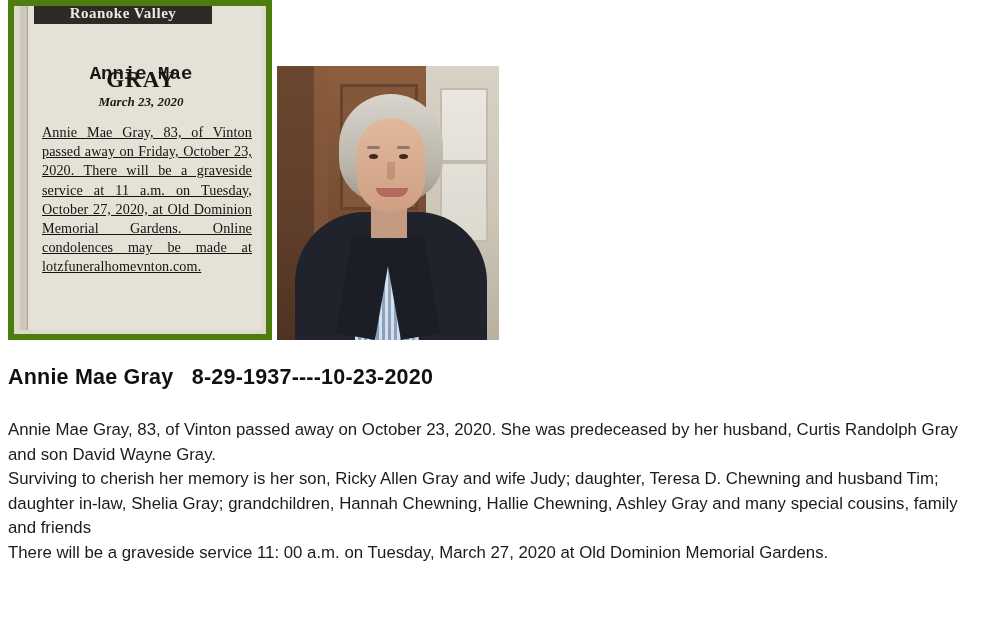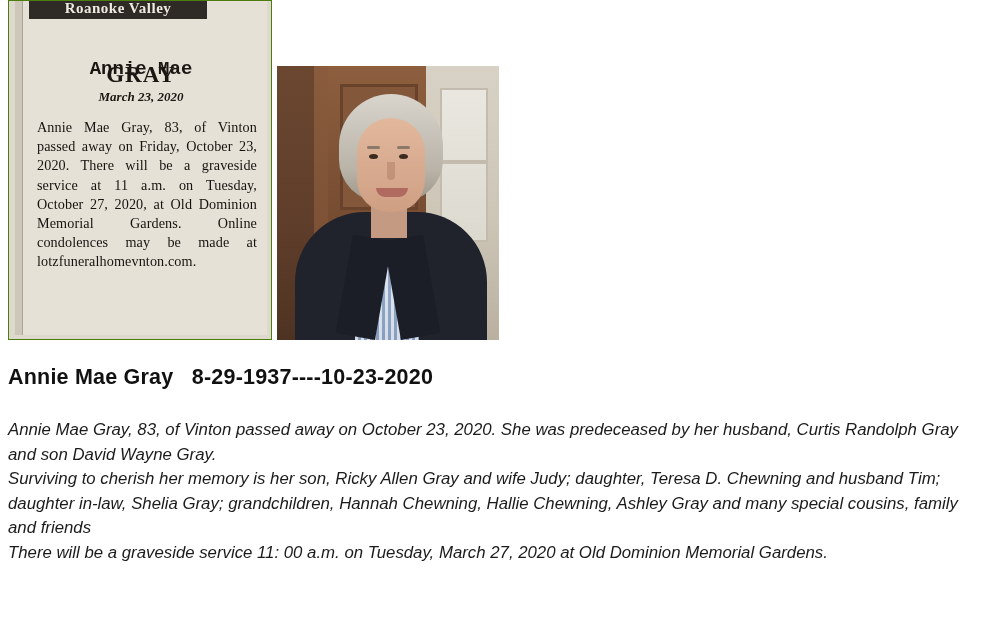--- a/index.html
+++ b/index.html
@@ -28,21 +28,21 @@
   }
 
   
   .clipping {
     position: absolute;
     left: 8px;
     top: 0px;
     width: 264px;
     height: 340px;
     background: #ded9cd;
-    border: 1px solid #4d7c0f;
+    border: 6px solid #4d7c0f;
     box-sizing: border-box;
     overflow: hidden;
   }
   .clipping-inner {
     position: absolute;
     left: 6px;
     top: 0px;
     right: 4px;
     bottom: 4px;
     background: #e6e1d6;
@@ -113,20 +113,21 @@
     position: absolute;
     left: 22px;
     right: 10px;
     top: 117px;
     font-family: "Liberation Serif", serif;
     font-size: 14.2px;
     line-height: 19.2px;
     text-align: justify;
     color: #15120f;
     letter-spacing: 0.1px;
+    text-decoration: underline;
   }
 
   
   .photo {
     position: absolute;
     left: 277px;
     top: 66px;
     width: 222px;
     height: 274px;
     overflow: hidden;
@@ -233,21 +234,20 @@
     white-space: pre;
   }
   .body-text {
     position: absolute;
     left: 8px;
     top: 418px;
     width: 968px;
     font-size: 16.8px;
     line-height: 24.6px;
     color: #1b1b1b;
-    font-style: italic;
   }
   .body-text p {
     margin: 0;
   }
 </style>
 </head>
 <body>
 
 <div class="page">
 

